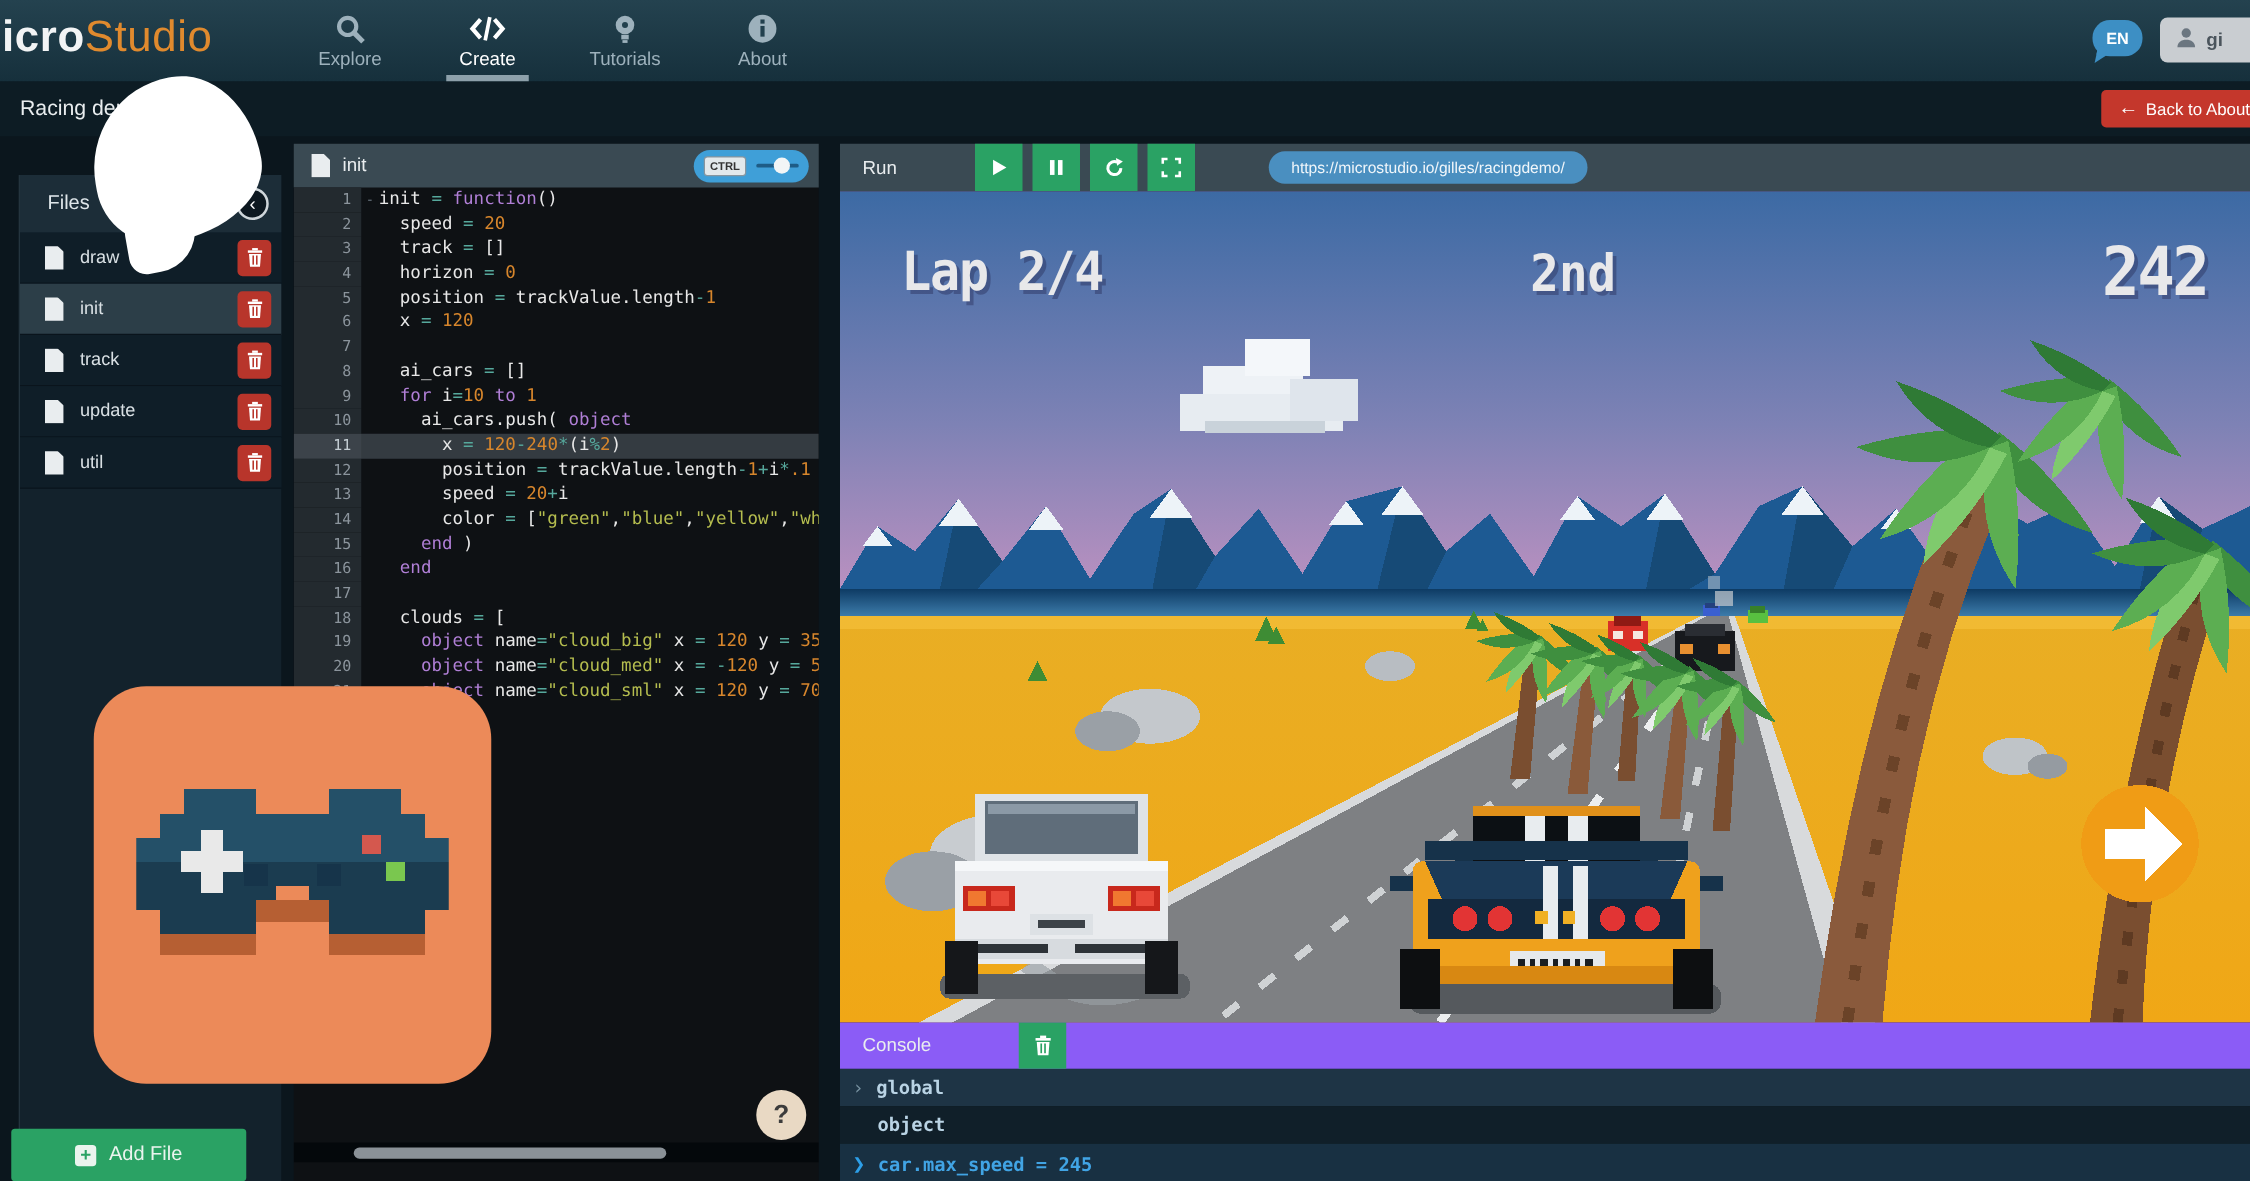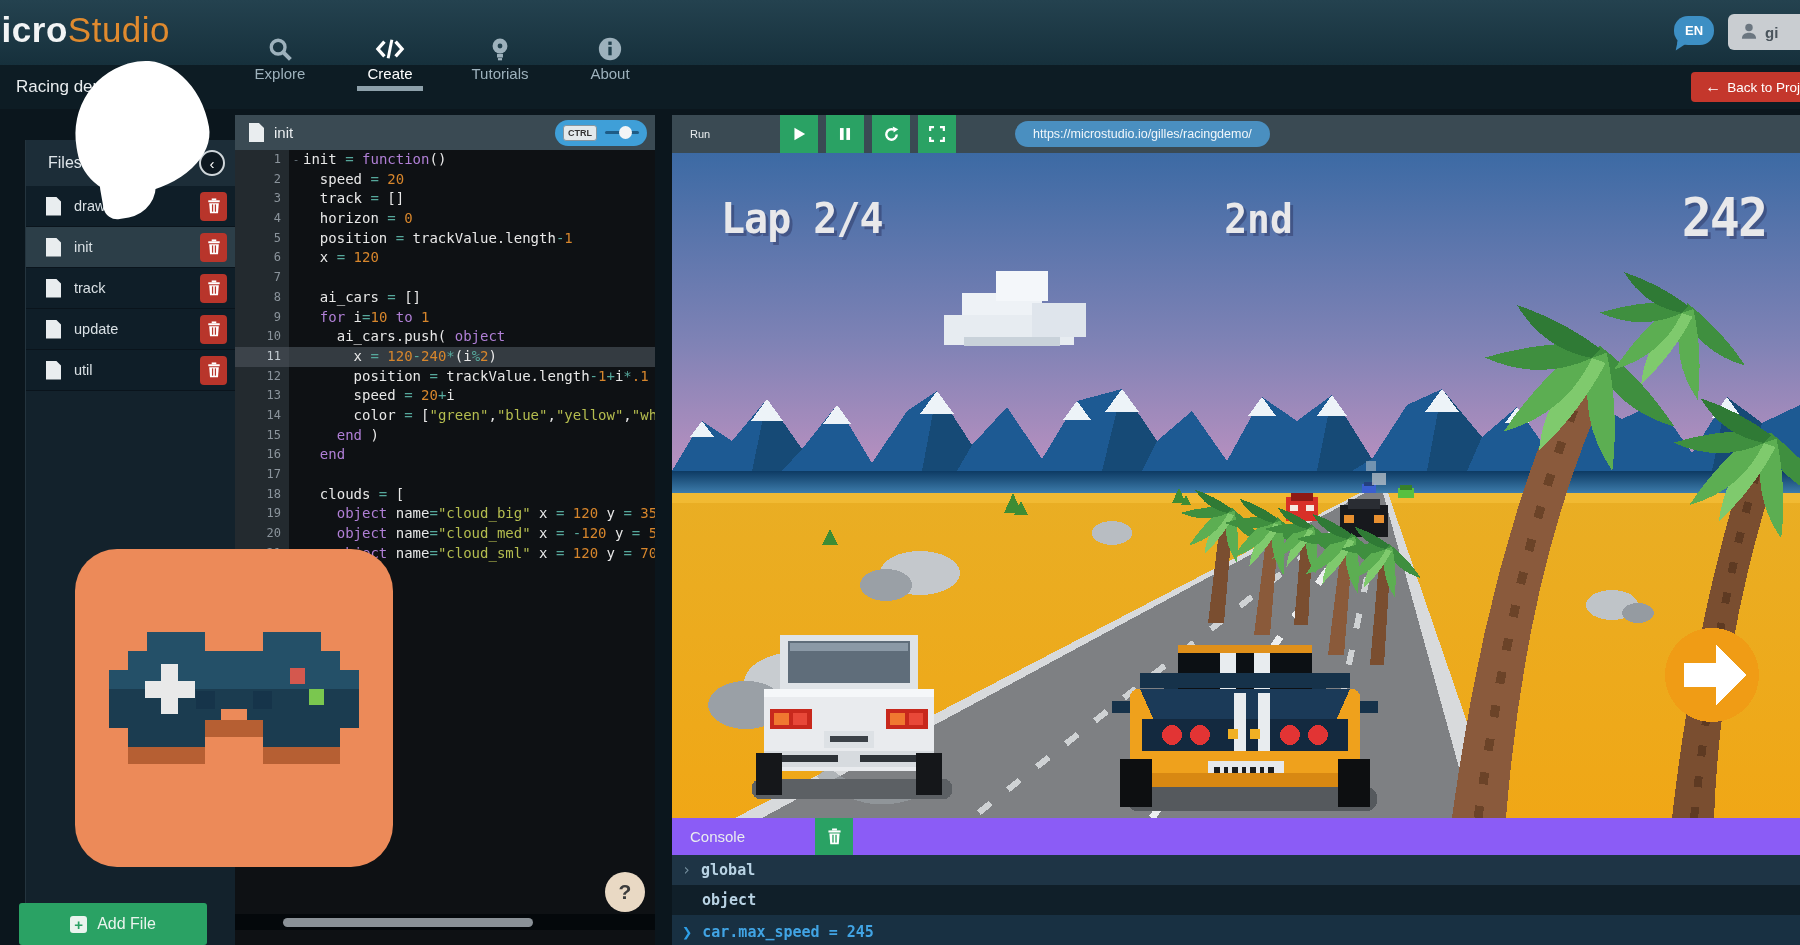--- a/index.html
+++ b/index.html
@@ -9,39 +9,39 @@
     background: #0b161d; font-family: "Liberation Sans", sans-serif;
   }
   
   .topnav { position:absolute; left:0; top:0; width:1800px; height:65px;
     background: linear-gradient(180deg,#24424f 0%, #16303c 100%); z-index:10; }
   .logo { position:absolute; left:-30px; top:10px; font-size:35px; letter-spacing:.5px; white-space:nowrap; cursor:pointer;}
   .logo .lg1 { color:#f2f4f5; font-weight:bold; }
   .logo .lg2 { color:#e08a2e; font-weight:300; }
   .nav-items { position:absolute; left:225px; top:0; height:65px; display:flex; }
   .nav-item { width:110px; height:65px; display:flex; flex-direction:column; align-items:center; justify-content:center; gap:3px;
-    color:#9db1bc; position:relative; cursor:pointer;margin-top:26px; }
+    color:#9db1bc; position:relative; cursor:pointer; }
   .nav-item.wide { width:150px; }
   .nav-item .nlabel { font-size:15px; }
   .nav-item svg { display:block; }
   .nav-item.active { color:#ffffff; }
   .nav-item.active::after { content:""; position:absolute; left:22px; right:22px; bottom:0; height:5px; background:#8da0aa; }
   .lang-badge { position:absolute; right:86px; top:16px; width:40px; height:29px; background:#3d8fc4; color:#fff;
     border-radius:14px; font-size:13px; font-weight:bold; display:flex; align-items:center; justify-content:center; cursor:pointer;}
   .lang-badge::after { content:""; position:absolute; left:3px; bottom:-7px; border:7px solid transparent; border-top-color:#3d8fc4; border-left-color:#3d8fc4; transform:rotate(12deg);}
   .user-btn { position:absolute; right:-28px; top:14px; height:36px; min-width:100px; background:#c9cdd1; border-radius:6px;
     display:flex; align-items:center; gap:7px; padding:0 12px; color:#4a545c; font-size:15px; font-weight:bold; cursor:pointer;}
   
   .project-bar { position:absolute; left:0; top:65px; width:1800px; height:44px; background:#0d1c24; z-index:5; }
   .project-title { position:absolute; left:16px; top:12px; color:#e9edef; font-size:17px; }
   .back-btn { position:absolute; right:-14px; top:7px; height:30px; background:#c4372c; color:#fff; border:none;
     border-radius:4px; font-size:13.5px; padding:0 14px; display:flex; align-items:center; gap:6px; font-family:inherit; cursor:pointer;}
   .back-btn .arr { font-size:16px; font-weight:bold; }
   
-  .sidebar { position:absolute; left:25px; top:140px; width:210px; height:805px; background:#13222c; z-index:4;
+  .sidebar { position:absolute; left:15px; top:140px; width:210px; height:805px; background:#13222c; z-index:4;
     border-left:1px solid #24343e;}
   .files-header { height:46px; background:#1c2d38; display:flex; align-items:center; padding:0 10px 0 22px; color:#dfe6ea; font-size:16px;}
   .collapse-btn { margin-left:auto; width:26px; height:26px; border-radius:50%; background:#0d1820; border:2px solid #cfd6da;
     color:#fff; font-size:15px; line-height:21px; text-align:center; cursor:pointer; font-family:inherit;}
   .file-row { height:41px; background:#0f1e28; border-bottom:1px solid #0a141c; display:flex; align-items:center; padding:0 8px 0 20px; cursor:pointer;}
   .file-row.active { background:#2c3e48; }
   .file-icon { width:15px; height:19px; background:#e9edef; clip-path:polygon(0 0,66% 0,100% 26%,100% 100%,0 100%); flex:none;}
   .file-name { color:#d9e0e4; font-size:14.5px; margin-left:13px; }
   .trash-btn { margin-left:auto; width:27px; height:29px; background:#b8352b; border:none; border-radius:4px;
     display:flex; align-items:center; justify-content:center; cursor:pointer;}
@@ -64,21 +64,21 @@
   .code-row.hl { background:#343b41; }
   .code-row.hl .ln { background:#3c434a; color:#c3ccd2; }
   .tk-p { color:#e8e8e8; } .tk-k { color:#b07fd6; } .tk-n { color:#d7862c; } .tk-o { color:#56a89c; } .tk-s { color:#b5bd4f; }
   .editor-bottom { position:absolute; left:0; bottom:0; width:420px; height:16px; background:#04080b; }
   .hscroll-thumb { position:absolute; left:48px; bottom:3px; width:250px; height:9px; background:#8a9197; border-radius:5px; cursor:pointer;}
   .help-btn { position:absolute; right:10px; bottom:18px; width:40px; height:40px; border-radius:50%; background:#e9d9c4; border:none;
     color:#3c3c3c; font-size:21px; font-weight:bold; cursor:pointer; font-family:inherit;}
   
   .preview { position:absolute; left:672px; top:115px; width:1128px; height:830px; z-index:3;}
   .runbar { height:38px; background:#3a4a53; display:flex; align-items:center; padding-left:18px; position:relative;}
-  .runbar-label { color:#e9edef; font-size:11px; }
+  .runbar-label { color:#e9edef; font-size:15px; }
   .run-buttons { position:absolute; left:108px; top:0; display:flex; gap:8px; }
   .run-btn { width:38px; height:38px; background:#2aa264; border:none; display:flex; align-items:center; justify-content:center; cursor:pointer;}
   .url-pill { position:absolute; left:343px; top:6px; height:26px; background:#4a8fc0; border-radius:13px; color:#f0f6fa;
     font-size:12.5px; display:flex; align-items:center; padding:0 18px; cursor:pointer;}
   .game { position:relative; width:1128px; height:665px; background:#7f1d1d; cursor:pointer;}
   .game svg { display:block; }
   .hud { position:absolute; top:40px; left:0; width:100%; color:#e8e8ea; font-family:"DejaVu Sans Mono", monospace; font-weight:bold;
     text-shadow:3px 3px 0 rgba(30,30,70,.35); transform:scaleY(1.08); }
   .hud-lap { position:absolute; left:49px; top:0; font-size:40px; letter-spacing:-1px;}
   .hud-pos { position:absolute; left:52%; transform:translateX(-50%); top:2px; font-size:38px;}
@@ -159,21 +159,21 @@
             <path d="M1.5 13c0-3 2.4-4.6 5.5-4.6S12.5 10 12.5 13Z" fill="#6b7680"></path>
           </svg></span>
       <span>gi</span>
     </div>
   </header>
 
   <div class="project-bar">
     <span class="project-title">Racing demo</span>
     <button class="back-btn">
       <span class="arr">←</span>
-      <span>Back to Proj</span>
+      <span>Back to About</span>
     </button>
   </div>
 
   <aside class="sidebar">
     <div class="files-header">
       <span>Files</span>
       <button class="collapse-btn">‹</button>
     </div>
     <div class="file-row">
       <span class="file-icon"></span>

